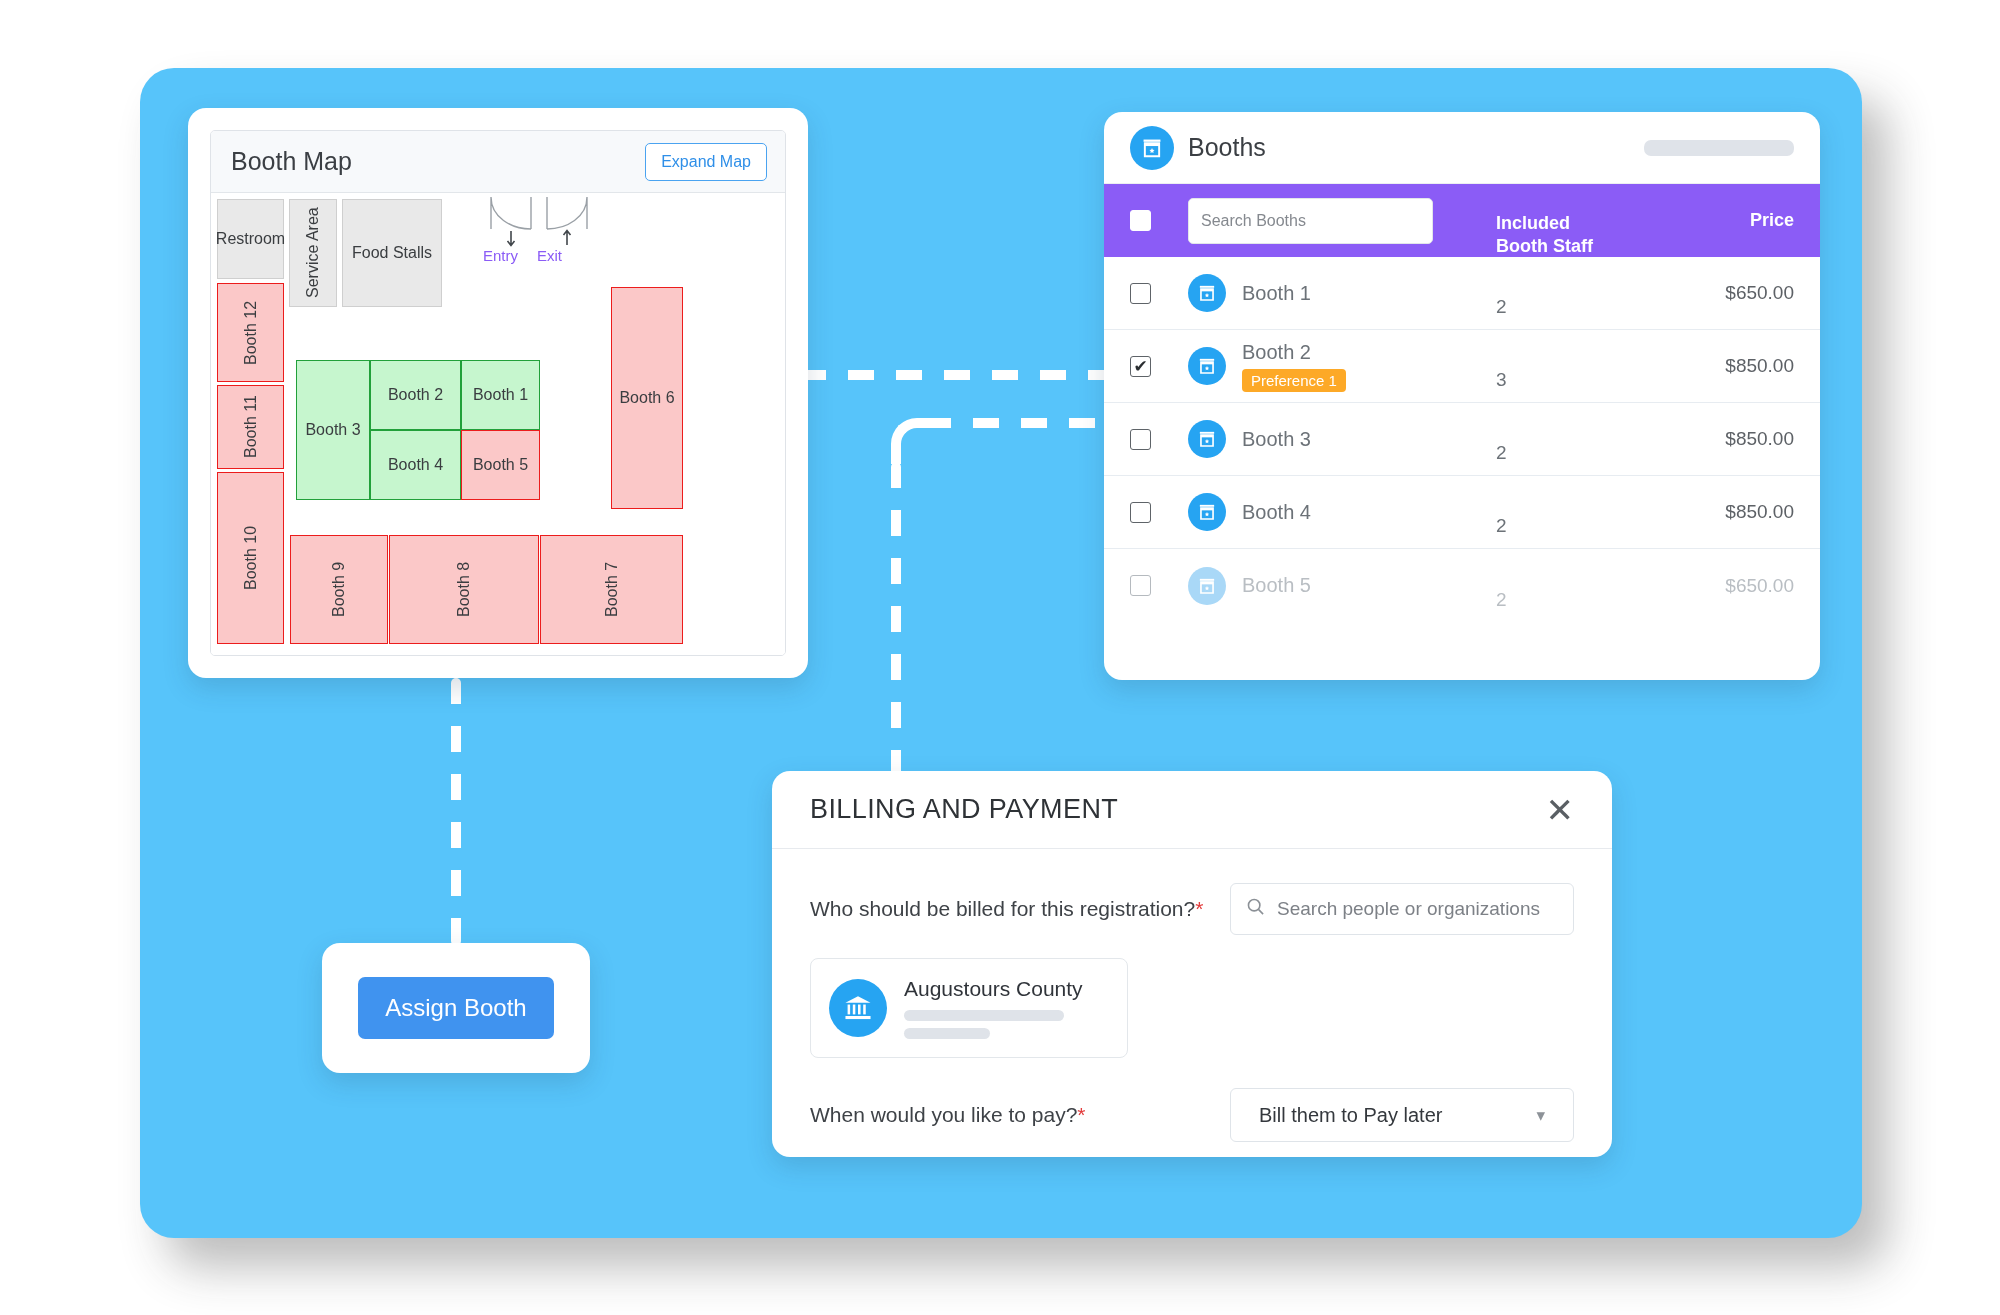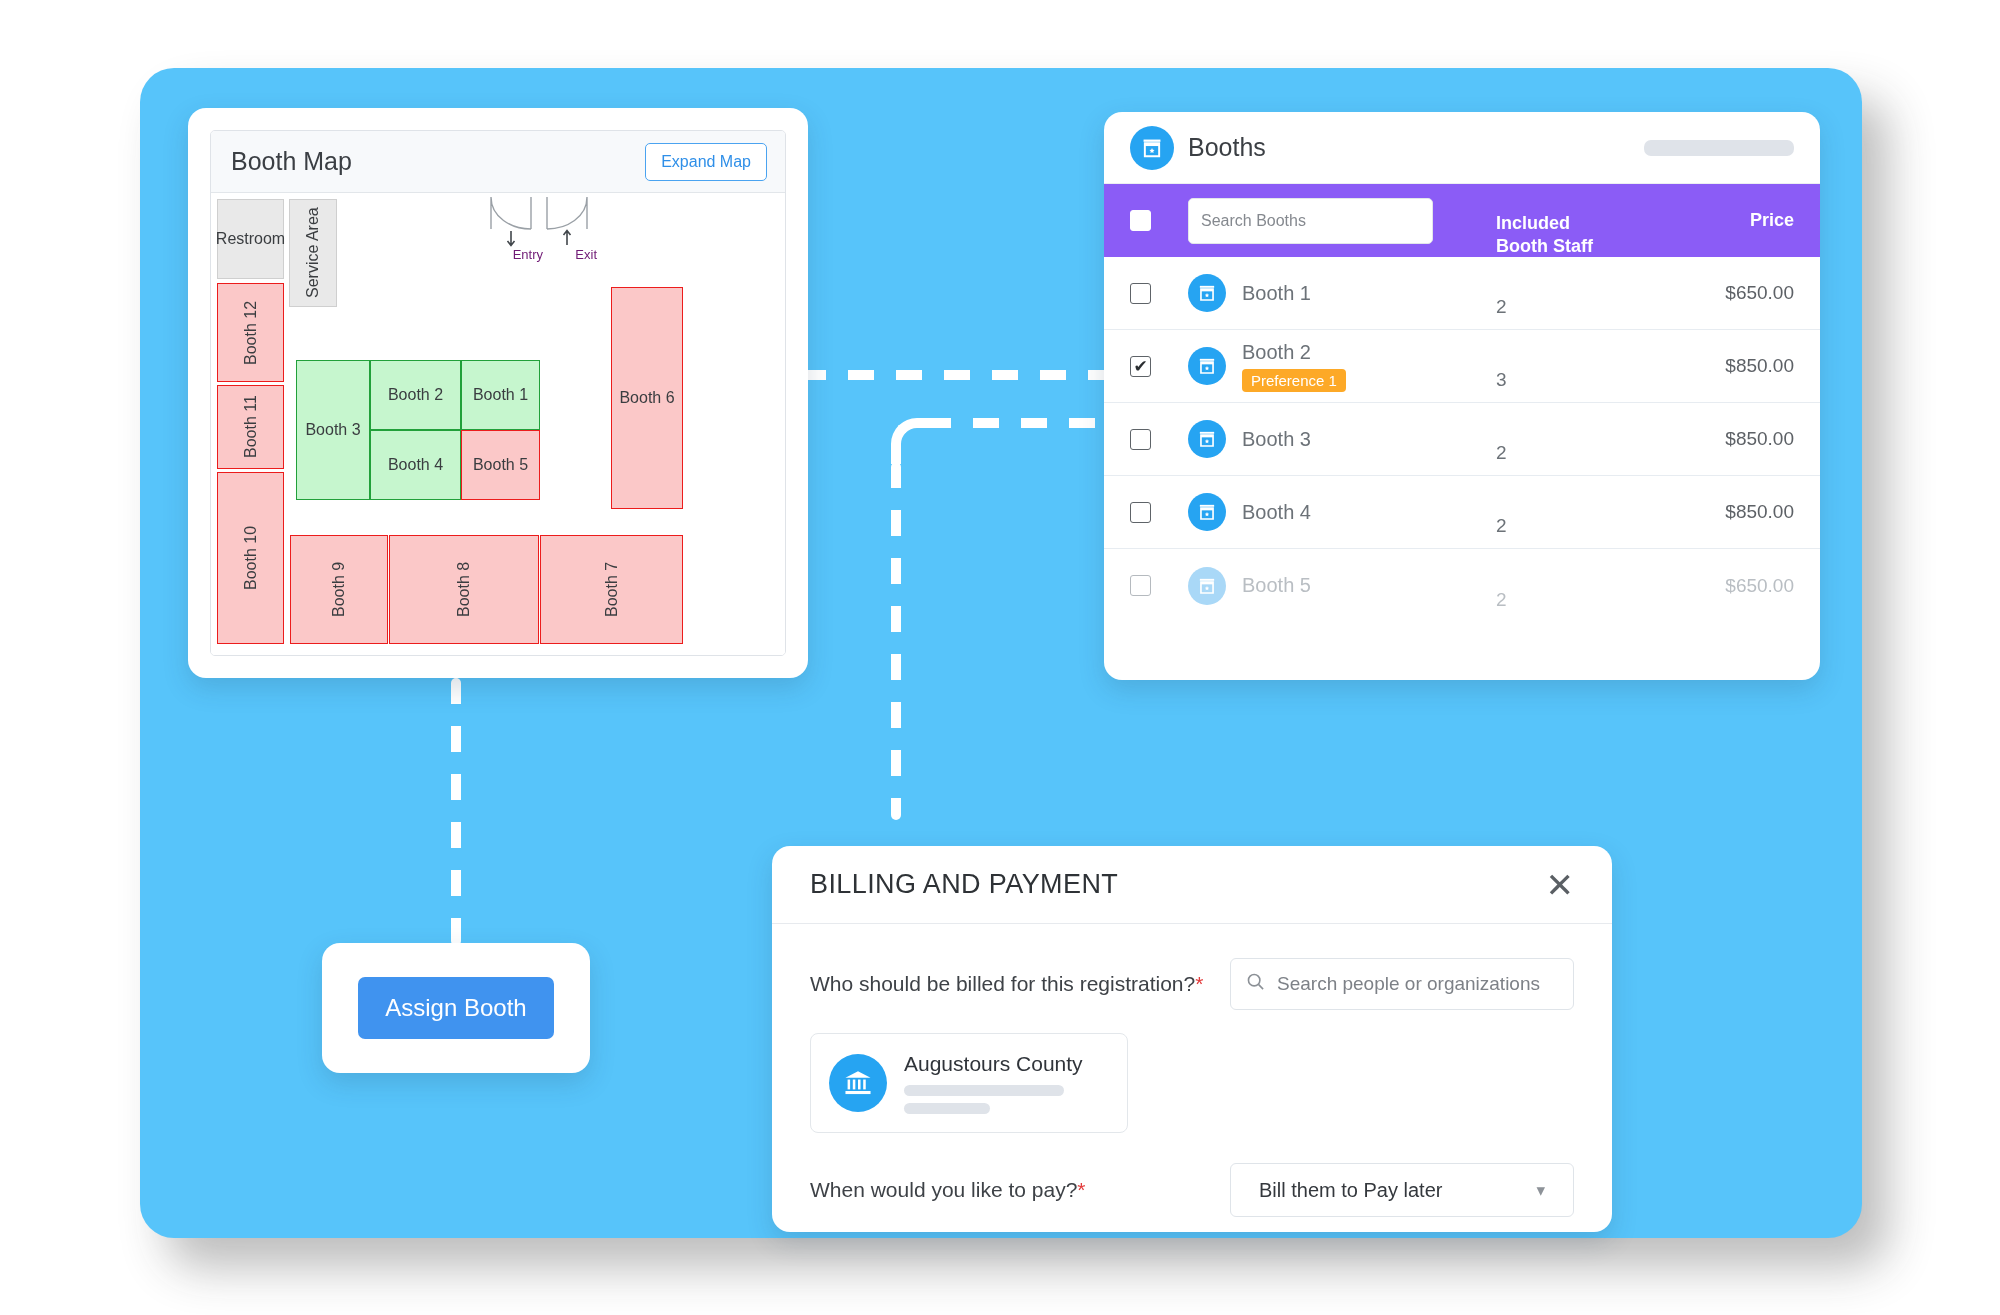--- a/index.html
+++ b/index.html
@@ -87,21 +87,21 @@
   .map-canvas { position: relative; width: 576px; height: 463px; background: #fff; }
 
   .mp { position: absolute; display: flex; align-items: center; justify-content: center;
         font-size: 16px; color: #3a3d40; text-align: center; }
   .mp.grey  { background: #e9e9e9; border: 1px solid #cfcfcf; }
   .mp.green { background: #c6f6ce; border: 1px solid #21a03a; }
   .mp.red   { background: #fbc8c8; border: 1px solid #ec1c1c; }
   .mp.vert  { writing-mode: vertical-rl; transform: rotate(180deg); }
 
   .door-wrap { position: absolute; }
-  .door-label { position:absolute; font-size: 13px; color:#701a75; text-align:right; width:60px;}
+  .door-label { position:absolute; font-size: 15px; color:#8b5cf6; text-align:left; width:60px;}
 
   
   #booths-card { left: 1104px; top: 112px; width: 716px; height: 568px; }
 
   .bt-header {
     height: 72px; display: flex; align-items: center;
     padding: 0 26px 0 26px; justify-content: space-between;
     border-bottom: 1px solid #eceff2;
   }
   .bt-header-left { display: flex; align-items: center; gap: 14px; }
@@ -177,21 +177,21 @@
   
   #assign-card { left: 322px; top: 943px; width: 268px; height: 130px;
                  display:flex; align-items:center; justify-content:center; }
   .assign-btn {
     background: #4093ef; color:#fff; border:none; border-radius: 7px;
     font-size: 24px; padding: 17px 27px;
     font-family:"Liberation Sans", sans-serif; cursor:pointer;
   }
 
   
-  #billing-card { left: 772px; top: 846px; width: 840px; height: 386px; }
+  #billing-card { left: 772px; top: 771px; width: 840px; height: 386px; }
   .modal-head {
     height: 78px; display:flex; align-items:center; justify-content:space-between;
     padding: 0 38px 0 38px; border-bottom: 1px solid #e7eaee;
   }
   .modal-title { font-size: 27px; letter-spacing: .4px; color: #2e3236; font-weight: 400;}
   .close-x { font-size: 34px; color:#5a5f64; line-height: 1; cursor:pointer; font-weight: 300;}
 
   .modal-body { padding: 34px 38px 0 38px; }
   .q-row { display:flex; align-items:center; justify-content:space-between; }
   .q-label { font-size: 21px; color:#3e4247; }
@@ -244,20 +244,23 @@
         <button class="expand-btn">Expand Map</button>
       </div>
 
       <div class="map-canvas">
 
         <div class="mp grey" style="left:6px; top:6px; width:67px; height:80px;">
           <span>Restroom</span>
         </div>
         <div class="mp grey vert" style="left:78px; top:6px; width:48px; height:108px;">
           <span>Service Area</span>
+        </div>
+        <div class="mp grey" style="left:131px; top:6px; width:100px; height:108px;">
+          <span>Food Stalls</span>
         </div>
 
         <div class="door-wrap" style="left:278px; top:2px; width:125px; height:60px;">
           <svg width="125" height="60" viewBox="0 0 125 60">
             <path d="M2,2 L2,34 M2,2 C2,22 22,34 42,34 M42,2 L42,34" fill="none" stroke="#9aa0a6" stroke-width="1.4"></path>
             <path d="M58,2 L58,34 M98,2 C98,22 78,34 58,34 M98,2 L98,34" fill="none" stroke="#9aa0a6" stroke-width="1.4"></path>
             <path d="M22,36 L22,50 M18.5,46 L22,50.5 L25.5,46" fill="none" stroke="#41464b" stroke-width="1.6"></path>
             <path d="M78,50 L78,36 M74.5,40 L78,35.5 L81.5,40" fill="none" stroke="#41464b" stroke-width="1.6"></path>
           </svg>
           <div class="door-label" style="left:-6px; top:52px;">Entry</div>

